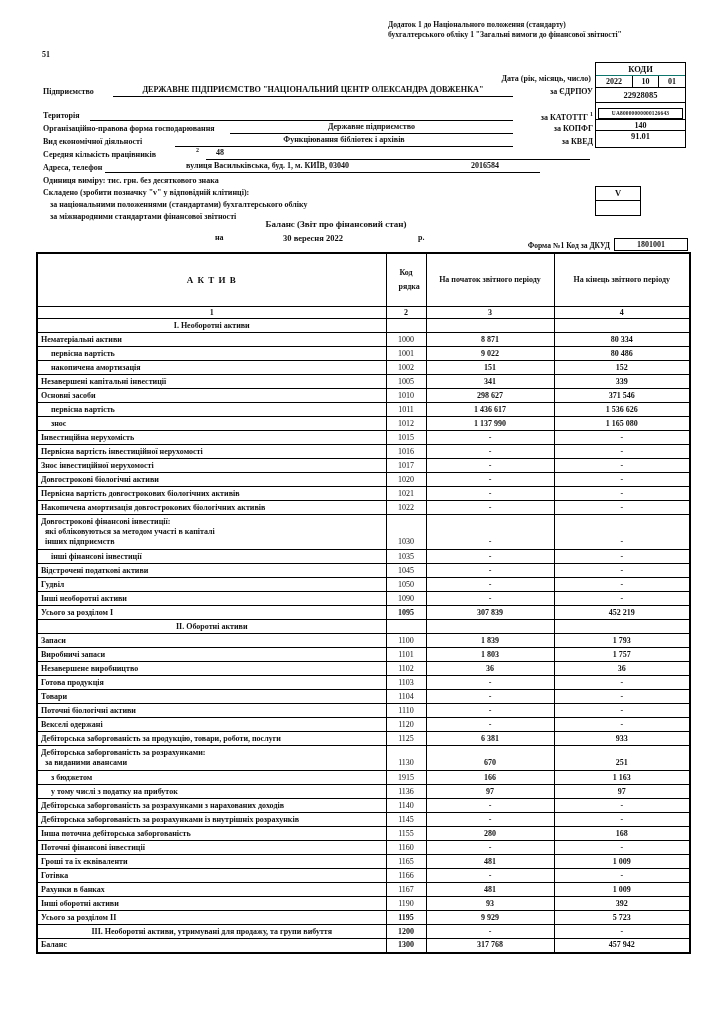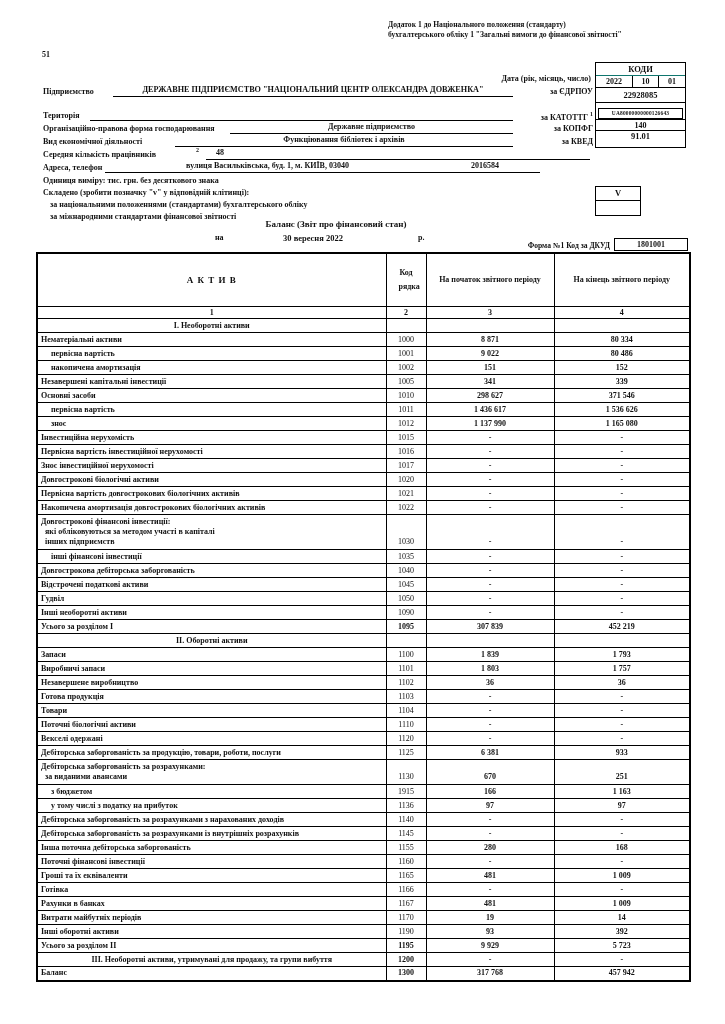--- a/index.html
+++ b/index.html
@@ -250,26 +250,20 @@
             <td class="c-val">-</td>
             <td class="c-val">-</td>
           </tr>
           <tr class="r row-indent">
             <td class="c-label">інші фінансові інвестиції</td>
             <td class="c-code">1035</td>
             <td class="c-val">-</td>
             <td class="c-val">-</td>
           </tr>
           <tr class="r row-normal">
-            <td class="c-label">Довгострокова дебіторська заборгованість</td>
-            <td class="c-code">1040</td>
-            <td class="c-val">-</td>
-            <td class="c-val">-</td>
-          </tr>
-          <tr class="r row-normal">
             <td class="c-label">Відстрочені податкові активи</td>
             <td class="c-code">1045</td>
             <td class="c-val">-</td>
             <td class="c-val">-</td>
           </tr>
           <tr class="r row-normal">
             <td class="c-label">Гудвіл</td>
             <td class="c-code">1050</td>
             <td class="c-val">-</td>
             <td class="c-val">-</td>
@@ -395,26 +389,20 @@
             <td class="c-val">-</td>
             <td class="c-val">-</td>
           </tr>
           <tr class="r row-normal">
             <td class="c-label">Рахунки в банках</td>
             <td class="c-code">1167</td>
             <td class="c-val">481</td>
             <td class="c-val">1 009</td>
           </tr>
           <tr class="r row-normal">
-            <td class="c-label">Витрати майбутніх періодів</td>
-            <td class="c-code">1170</td>
-            <td class="c-val">19</td>
-            <td class="c-val">14</td>
-          </tr>
-          <tr class="r row-normal">
             <td class="c-label">Інші оборотні активи</td>
             <td class="c-code">1190</td>
             <td class="c-val">93</td>
             <td class="c-val">392</td>
           </tr>
           <tr class="r row-total">
             <td class="c-label">Усього за розділом II</td>
             <td class="c-code">1195</td>
             <td class="c-val">9 929</td>
             <td class="c-val">5 723</td>

